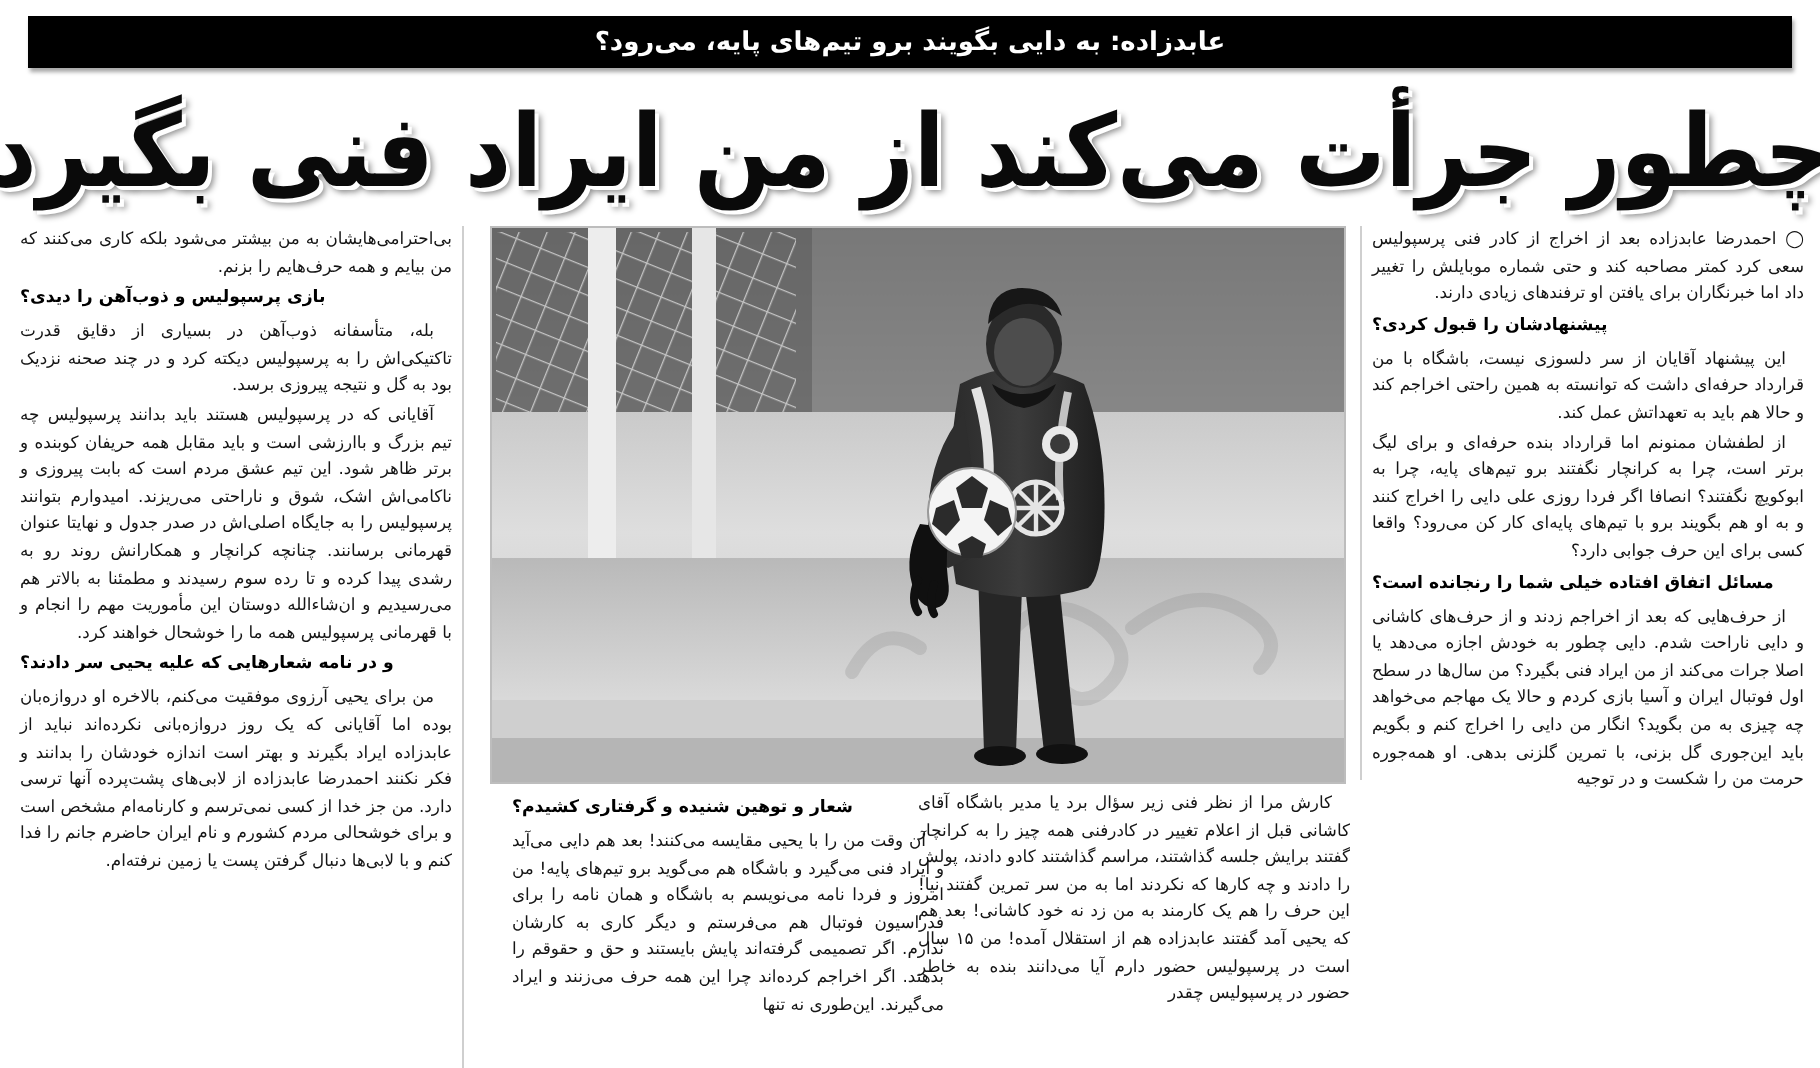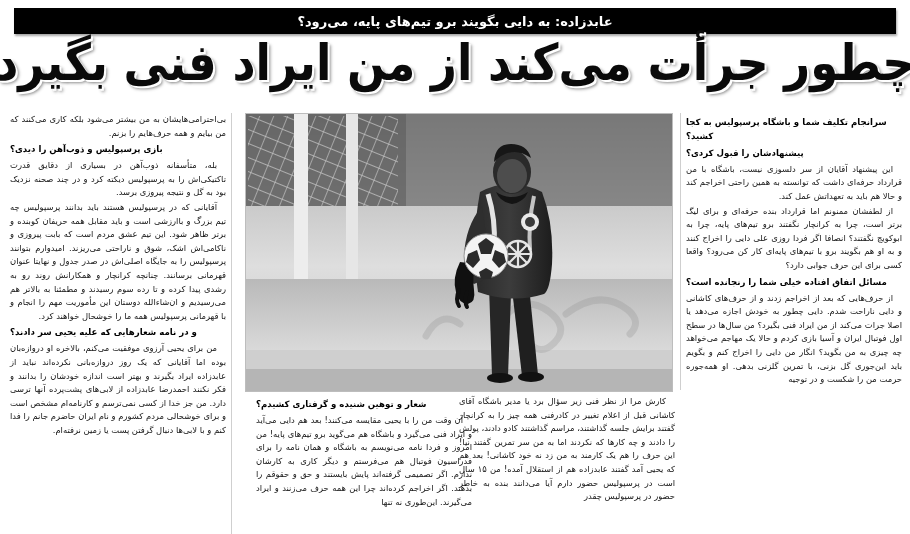--- a/index.html
+++ b/index.html
@@ -37,21 +37,21 @@
     white-space:nowrap;
     transform:scaleX(1.0);
   }
 
   
   .headline-wrap{
     position:absolute;
     top:40px;right:0;left:0;
     height:70px;
     display:flex;
-    align-items:flex-start;
+    align-items:center;
     justify-content:center;
   }
   .headline{
     font-size:45px;
     font-weight:bold;
     color:#0a0a0a;
     white-space:nowrap;
     line-height:1;
     text-shadow:2px 2px 0 #ffffff, 3px 3px 3px rgba(0,0,0,.45);
     letter-spacing:-1px;
@@ -215,21 +215,21 @@
           <ellipse cx="266" cy="58" rx="19" ry="22" fill="#2a2a2a"></ellipse>
           <ellipse cx="266" cy="62" rx="15" ry="17" fill="#4d4d4d"></ellipse>
           <path d="M248 48 q18 -18 37 -4 q-4 -14 -20 -14 q-16 0 -17 18 Z" fill="#171717"></path>
 
           <path d="M250 78 q16 10 32 0 q-4 10 -16 12 q-12 -2 -16 -12 Z" fill="#141414"></path>
         </g>
       </svg>
     </div>
 
     <div class="col c1">
-      <p class="q">سرانجام تکلیف شما و باشگاه پرسپولیس به کجا کشید؟</p>
+      <p class="lead">◯ احمدرضا عابدزاده بعد از اخراج از کادر فنی پرسپولیس سعی کرد کمتر مصاحبه کند و حتی شماره موبایلش را تغییر داد اما خبرنگاران برای یافتن او ترفندهای زیادی دارند.</p>
       <p class="q">پیشنهادشان را قبول کردی؟</p>
       <p>این پیشنهاد آقایان از سر دلسوزی نیست، باشگاه با من قرارداد حرفه‌ای داشت که توانسته به همین راحتی اخراجم کند و حالا هم باید به تعهداتش عمل کند.</p>
       <p>از لطفشان ممنونم اما قرارداد بنده حرفه‌ای و برای لیگ برتر است، چرا به کرانچار نگفتند برو تیم‌های پایه، چرا به ابوکویچ نگفتند؟ انصافا اگر فردا روزی علی دایی را اخراج کنند و به او هم بگویند برو با تیم‌های پایه‌ای کار کن می‌رود؟ واقعا کسی برای این حرف جوابی دارد؟</p>
       <p class="q">مسائل اتفاق افتاده خیلی شما را رنجانده است؟</p>
       <p>از حرف‌هایی که بعد از اخراجم زدند و از حرف‌های کاشانی و دایی ناراحت شدم. دایی چطور به خودش اجازه می‌دهد یا اصلا جرات می‌کند از من ایراد فنی بگیرد؟ من سال‌ها در سطح اول فوتبال ایران و آسیا بازی کردم و حالا یک مهاجم می‌خواهد چه چیزی به من بگوید؟ انگار من دایی را اخراج کنم و بگویم باید این‌جوری گل بزنی، با تمرین گلزنی بدهی. او همه‌جوره حرمت من را شکست و در توجیه</p>
     </div>
 
     <div class="col c2">
       <p>کارش مرا از نظر فنی زیر سؤال برد یا مدیر باشگاه آقای کاشانی قبل از اعلام تغییر در کادرفنی همه چیز را به کرانچار گفتند برایش جلسه گذاشتند، مراسم گذاشتند کادو دادند، پولش را دادند و چه کارها که نکردند اما به من سر تمرین گفتند نیا! این حرف را هم یک کارمند به من زد نه خود کاشانی! بعد هم که یحیی آمد گفتند عابدزاده هم از استقلال آمده! من ۱۵ سال است در پرسپولیس حضور دارم آیا می‌دانند بنده به خاطر حضور در پرسپولیس چقدر</p>
     </div>

